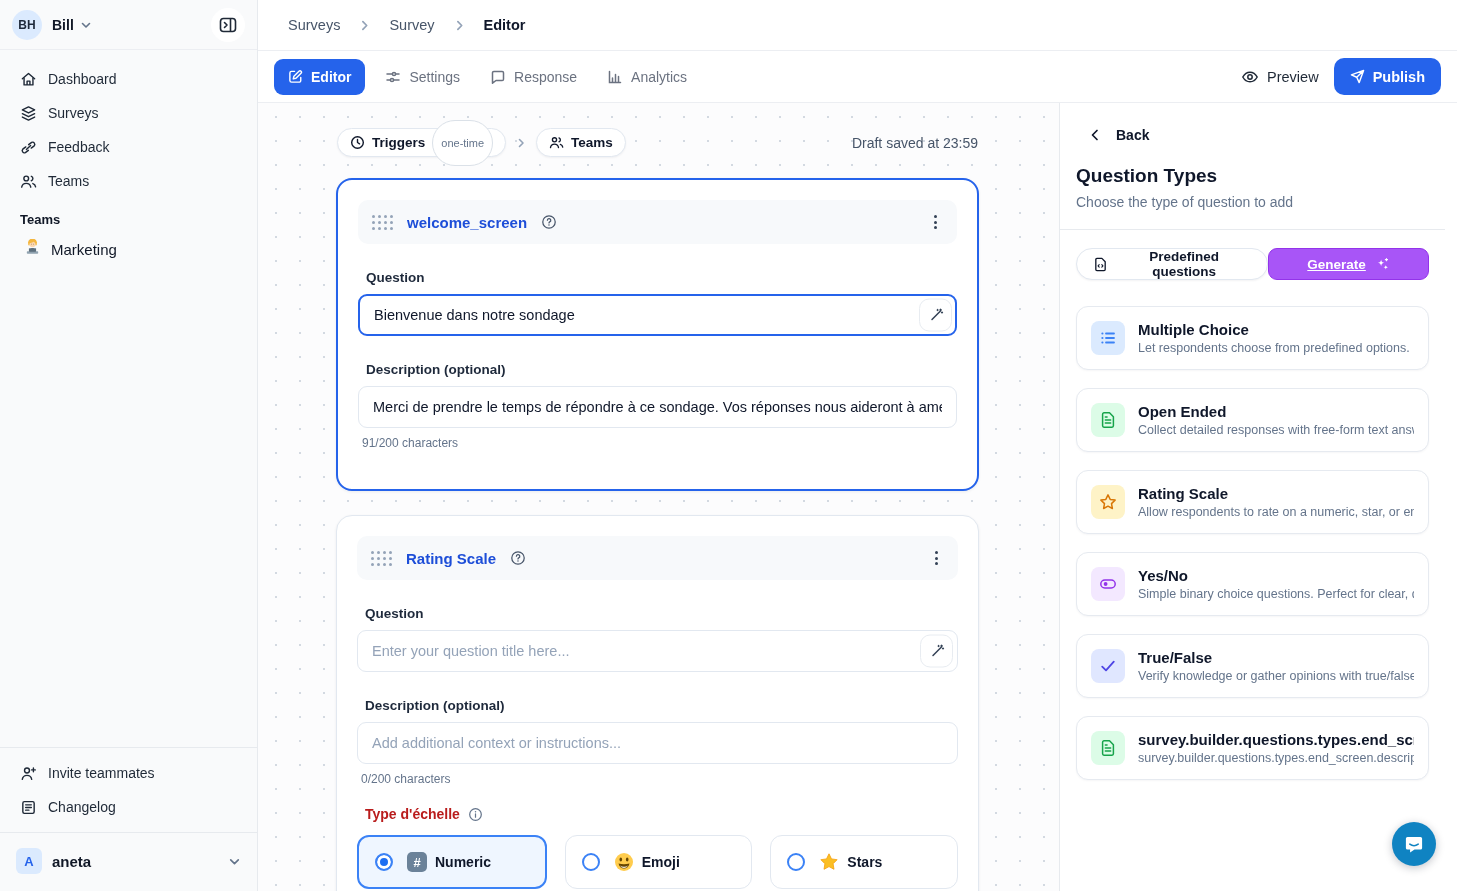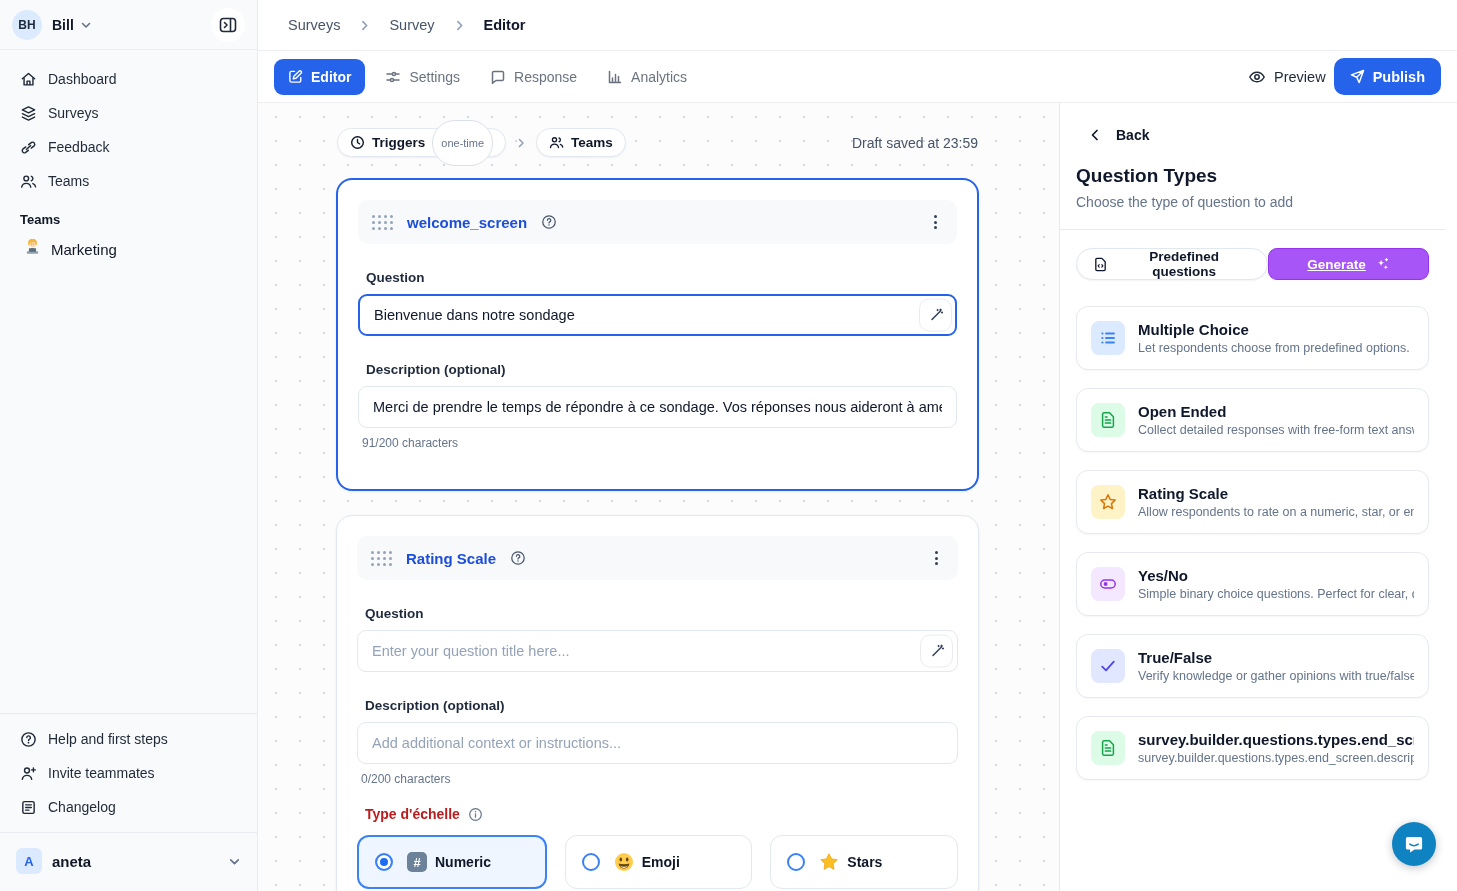--- a/index.html
+++ b/index.html
@@ -48,21 +48,21 @@
   
   .toolbar { position:absolute; left:258px; top:51px; width:1199px; height:52px;
     background:#fff; border-bottom:1px solid #eceef2; display:flex; align-items:center;
     padding:0 16px; }
   .tab-active { display:flex; align-items:center; gap:8px; height:36px; padding:0 14px;
     background:#2563eb; color:#fff; border:none; border-radius:9px; font-size:14px;
     font-weight:600; cursor:pointer; font-family:inherit; }
   .tab { display:flex; align-items:center; gap:8px; height:36px; padding:0 10px;
     background:none; border:none; color:#6b7280; font-size:14px; font-weight:500;
     cursor:pointer; margin-left:10px; font-family:inherit; }
-  .toolbar-right { margin-left:auto; display:flex; align-items:center; gap:8px; }
+  .toolbar-right { margin-left:auto; display:flex; align-items:center; gap:15px; }
   .preview-btn { display:flex; align-items:center; gap:8px; background:none; border:none;
     color:#1f2937; font-size:14.5px; font-weight:500; cursor:pointer; font-family:inherit; }
   .publish-btn { display:flex; align-items:center; gap:8px; height:37px; padding:0 16px;
     background:#2563eb; color:#fff; border:none; border-radius:10px; font-size:14.5px;
     font-weight:600; cursor:pointer; font-family:inherit; }
 
   
   .canvas { position:absolute; left:258px; top:103px; width:801px; height:788px;
     background-color:#fcfcfd; overflow:hidden;
     background-image:radial-gradient(circle,#d3d9e1 1.3px,transparent 1.4px);
@@ -247,30 +247,20 @@
         </span>
         <span>Marketing</span>
       </div>
     </nav>
 
     <div class="sidebar-bottom">
       <div class="sb-divider"></div>
       <div class="nav-item">
         <span class="ic">
           <svg width="17" height="17" viewBox="0 0 18 18" fill="none">
-              <circle cx="9" cy="9" r="7" stroke="currentColor" stroke-width="1.5"></circle>
-              <path d="M7.2 7a1.9 1.9 0 1 1 2.6 1.8c-.6.3-.8.7-.8 1.3" stroke="currentColor" stroke-width="1.5" stroke-linecap="round"></path>
-              <circle cx="9" cy="12.4" r="0.9" fill="currentColor"></circle>
-            </svg>
-        </span>
-        <span>Help and first steps</span>
-      </div>
-      <div class="nav-item">
-        <span class="ic">
-          <svg width="17" height="17" viewBox="0 0 18 18" fill="none">
               <circle cx="7.4" cy="5.8" r="2.6" stroke="currentColor" stroke-width="1.5"></circle>
               <path d="M2.4 15.2c.5-2.7 2.5-4.2 5-4.2s4.5 1.5 5 4.2" stroke="currentColor" stroke-width="1.5" stroke-linecap="round"></path>
               <path d="M14.2 3.2v4M12.2 5.2h4" stroke="currentColor" stroke-width="1.5" stroke-linecap="round"></path>
             </svg>
         </span>
         <span>Invite teammates</span>
       </div>
       <div class="nav-item">
         <span class="ic">
           <svg width="17" height="17" viewBox="0 0 18 18" fill="none">

